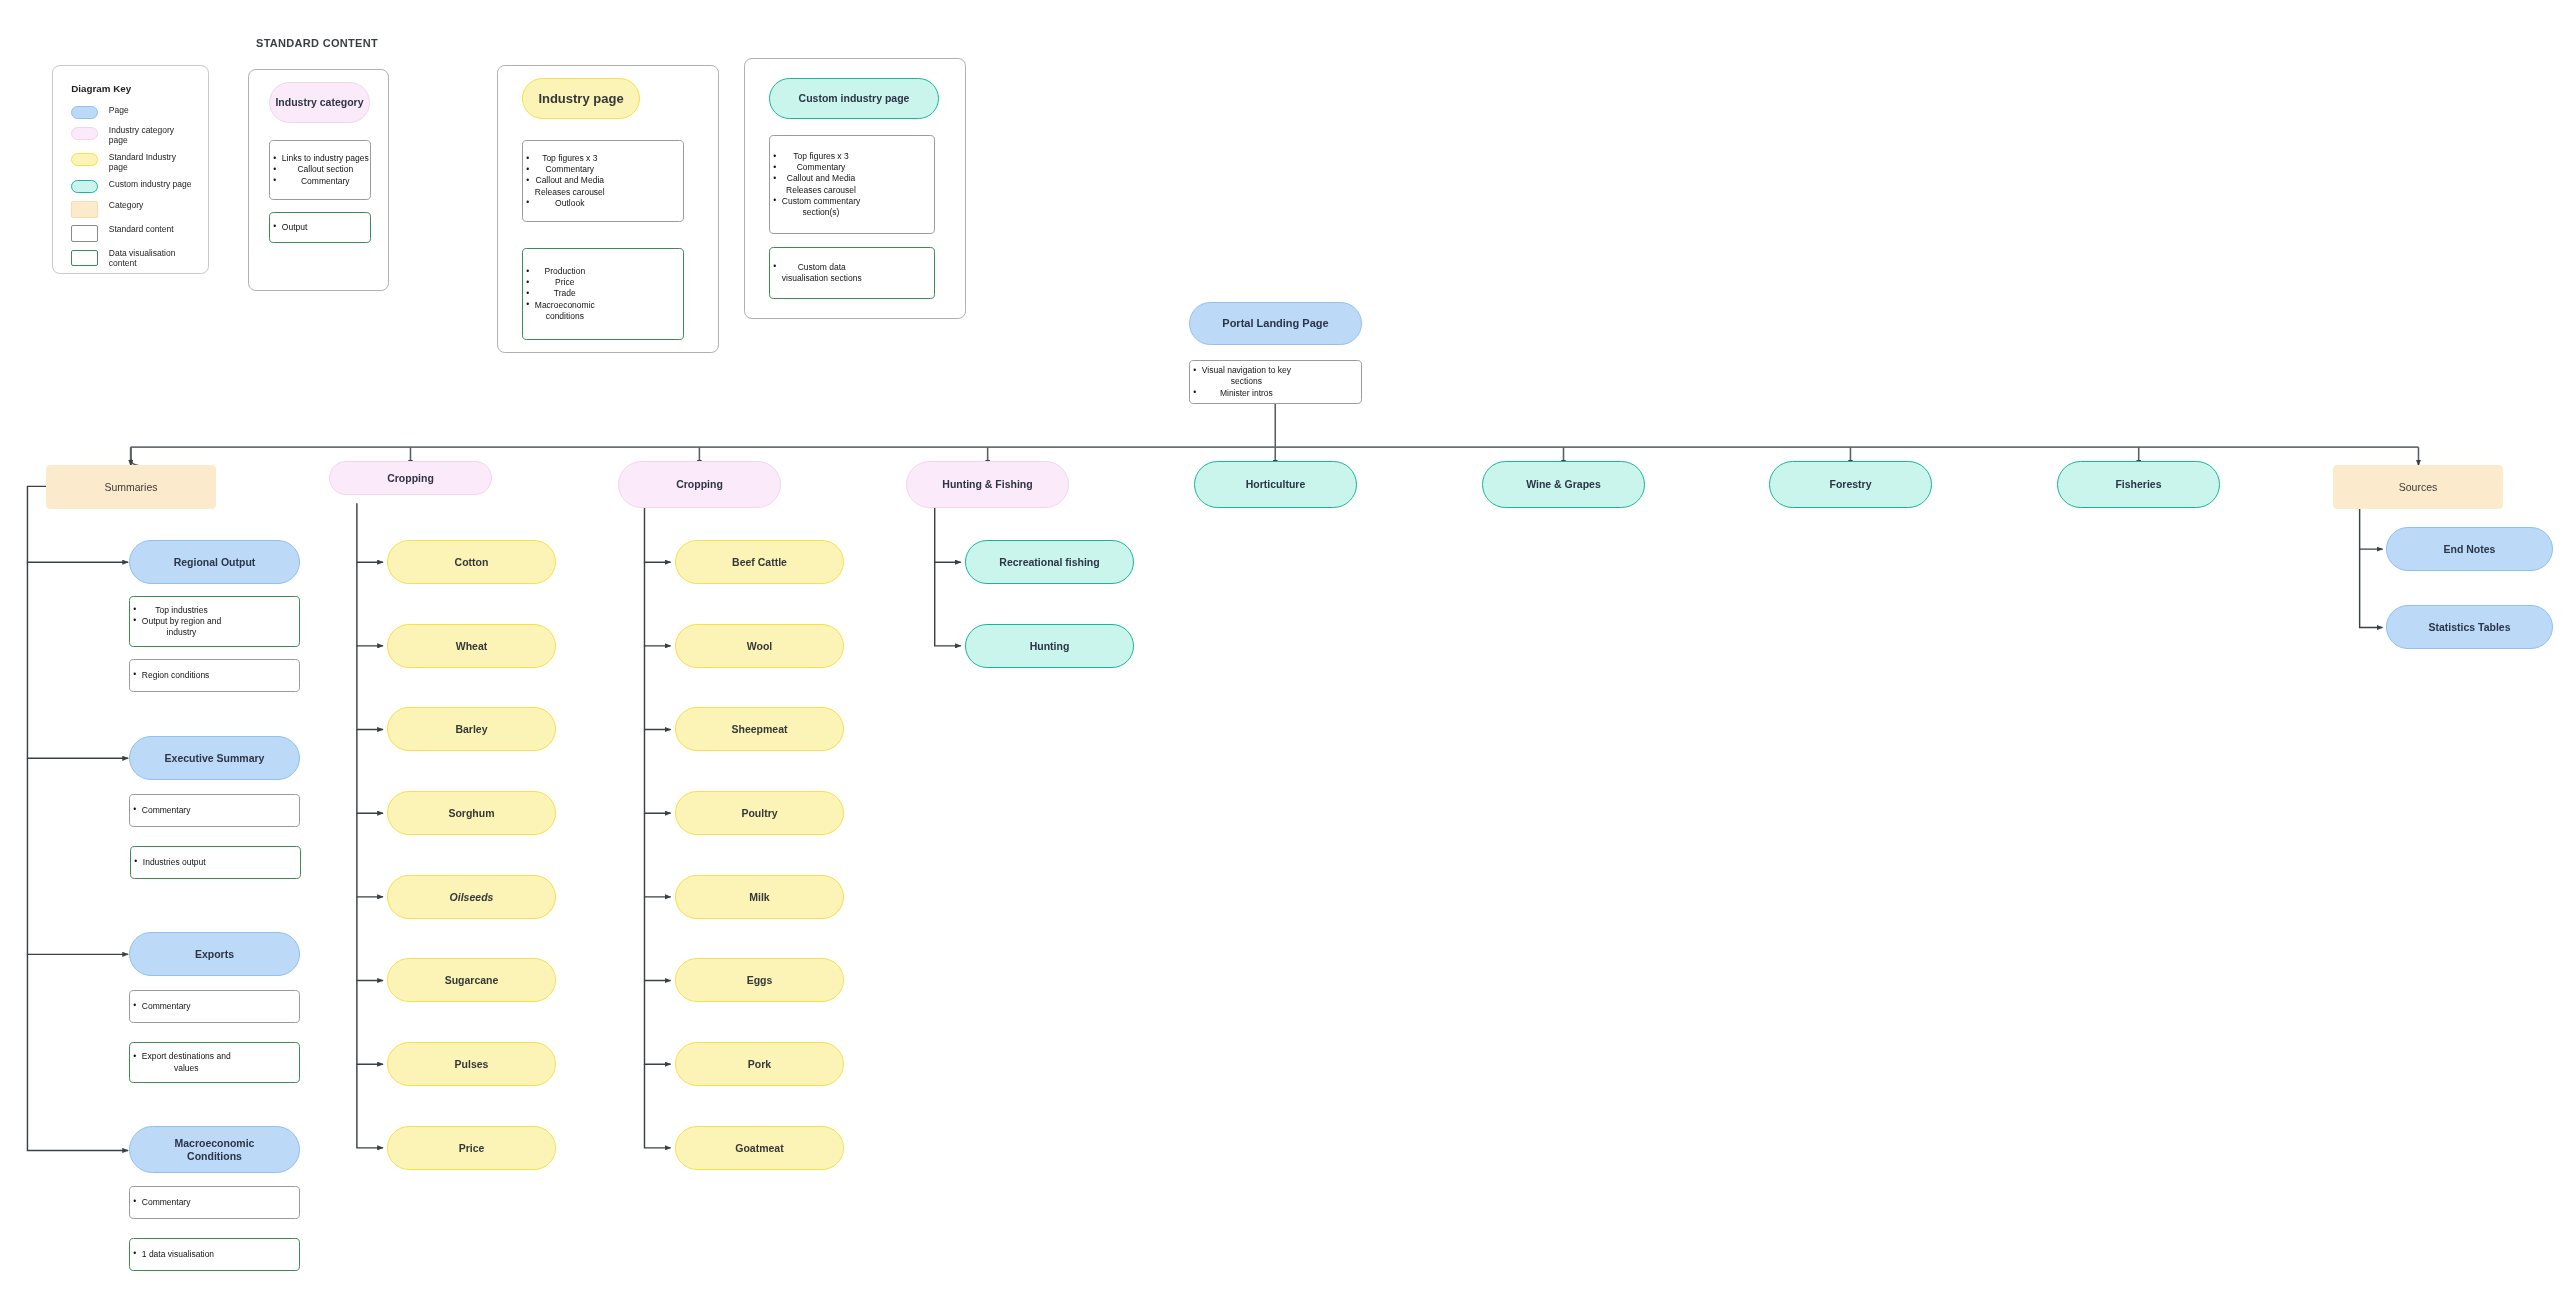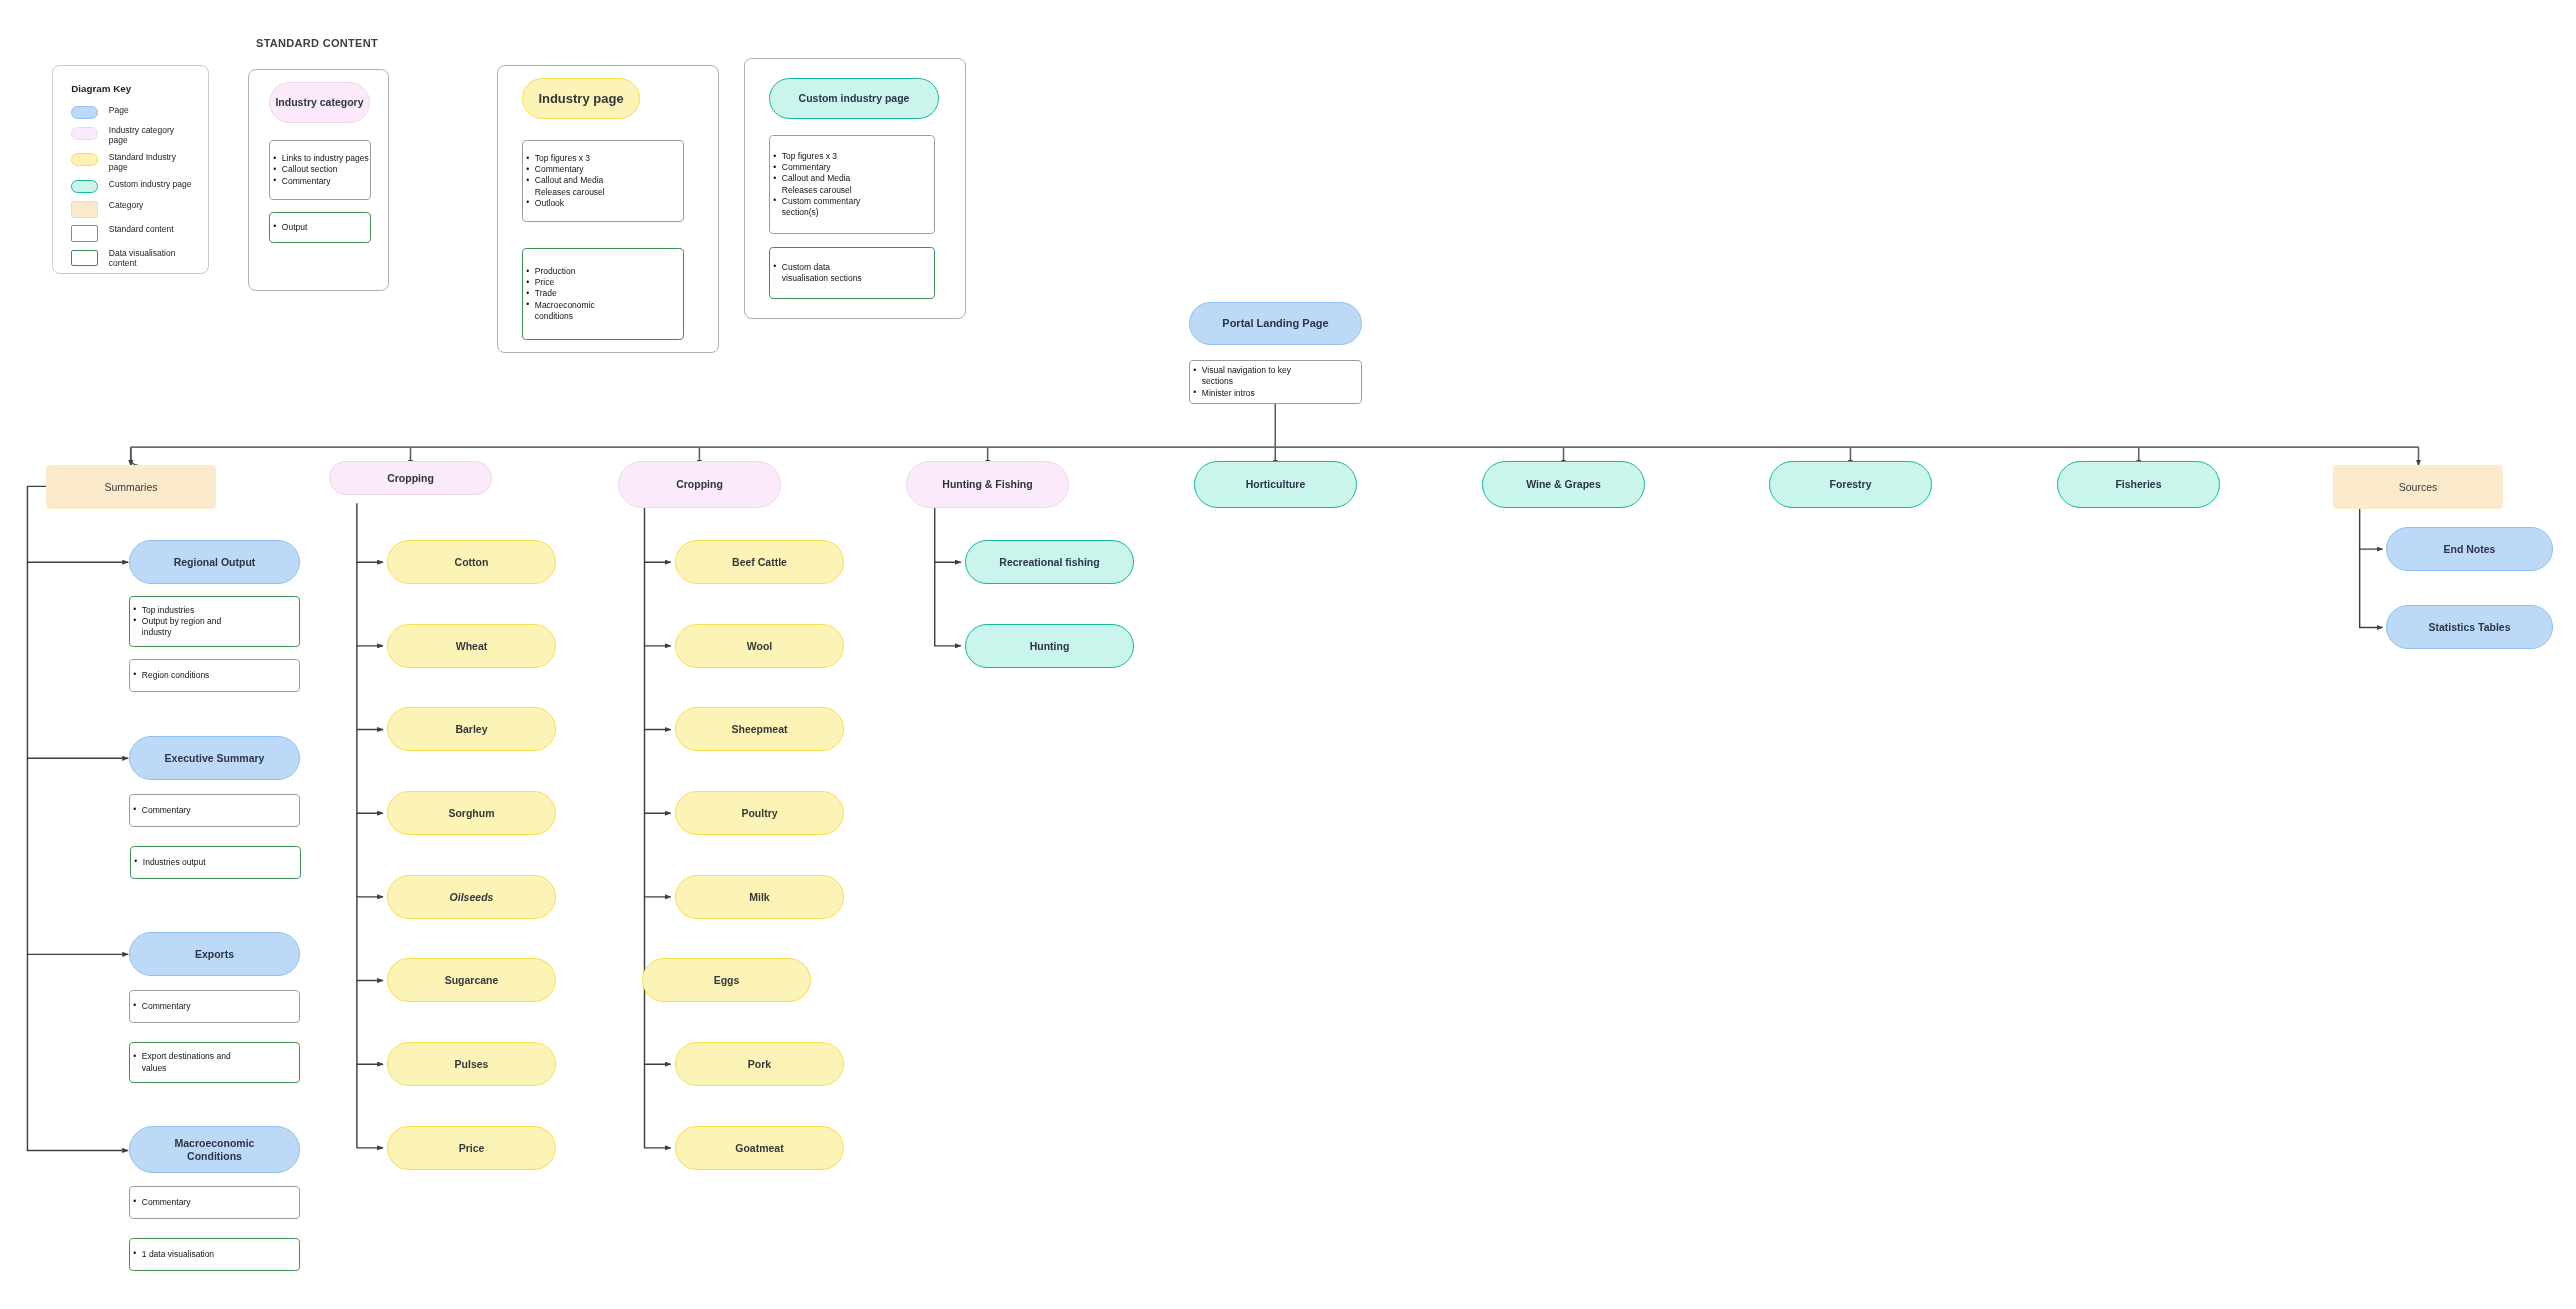--- a/index.html
+++ b/index.html
@@ -38,20 +38,21 @@
     background:#fceacd;border:1.3px solid #fceacd;border-radius:4.6px;
     font-weight:normal;color:#3a3a3a;
   }
 
   
   .cbox{
     position:absolute;box-sizing:border-box;
     background:#ffffff;border-radius:4.6px;
     display:flex;align-items:center;
     z-index:3;
+    text-align:center;
   }
   .cbox.std{border:1px solid #9a9a9a;}
   .cbox.viz{border:1px solid #3d8a53;}
   .cbox ul{margin:0;padding:0 0 0 11.8px;list-style:none;}
   .cbox li{
     position:relative;color:#111;line-height:1.30;
     margin:0;padding:0;white-space:pre-line;
   }
   .cbox li:before{
     content:"•";position:absolute;left:-8.5px;top:-0.7px;
@@ -379,21 +380,21 @@
     </div>
   <div class="node pill stdind" style="left:675px;top:707px;width:169px;height:44px;font-size:10.5px;">
     <span>Sheepmeat</span>
     </div>
   <div class="node pill stdind" style="left:675px;top:791px;width:169px;height:44px;font-size:10.5px;">
     <span>Poultry</span>
     </div>
   <div class="node pill stdind" style="left:675px;top:875px;width:169px;height:44px;font-size:10.5px;">
     <span>Milk</span>
     </div>
-  <div class="node pill stdind" style="left:642px;top:958px;width:169px;height:44px;font-size:10.5px;">
+  <div class="node pill stdind" style="left:675px;top:958px;width:169px;height:44px;font-size:10.5px;">
     <span>Eggs</span>
     </div>
   <div class="node pill stdind" style="left:675px;top:1042px;width:169px;height:44px;font-size:10.5px;">
     <span>Pork</span>
     </div>
   <div class="node pill stdind" style="left:675px;top:1126px;width:169px;height:44px;font-size:10.5px;">
     <span>Goatmeat</span>
     </div>
 
   <div class="node pill customind" style="left:965px;top:540px;width:169px;height:44px;font-size:10.5px;">

